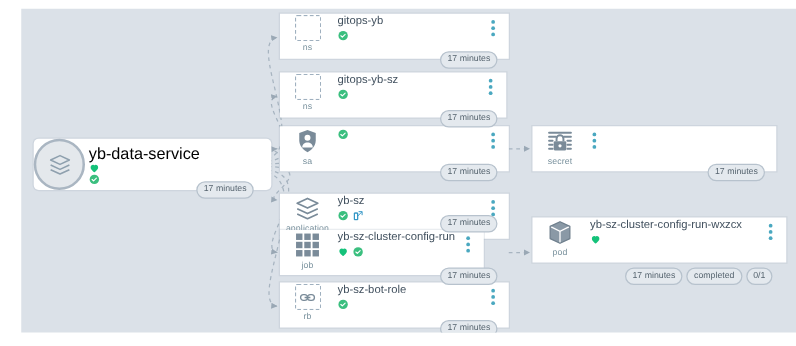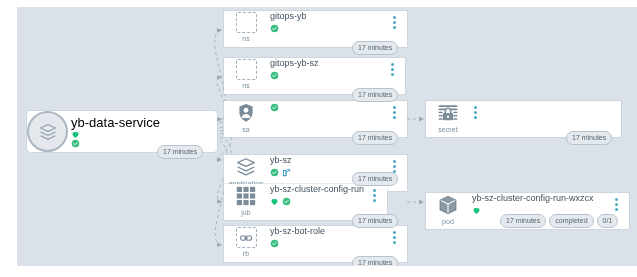--- a/index.html
+++ b/index.html
@@ -394,21 +394,21 @@
     <div class="kebab">
         <i></i>
         <i></i>
         <i></i>
       </div>
   </div>
   <div class="badges" style="left:549px; top:124px;">
     <span class="badge">17 minutes</span>
   </div>
 
-  <div class="node" style="left:409px; top:186px; width:203px; height:36px;">
+  <div class="node" style="left:409px; top:167px; width:203px; height:36px;">
     <div class="icon-col">
       <svg class="glyph" viewBox="0 0 24 24">
         <path d="M12 2.6l8.6 4.1v10.6L12 21.4 3.4 17.3V6.7z" fill="#8a99a6"></path>
         <path d="M3.4 6.7L12 10.9l8.6-4.2" fill="none" stroke="#ffffff" stroke-width="1.1"></path>
         <path d="M12 10.9v10.5" fill="none" stroke="#ffffff" stroke-width="1.1"></path>
         <path d="M12 2.6l8.6 4.1v10.6L12 21.4 3.4 17.3V6.7z" fill="none" stroke="#6e7e8c" stroke-width="1.1" stroke-linejoin="round"></path>
       </svg>
       <span class="kind">pod</span>
     </div>
     <div class="body">

